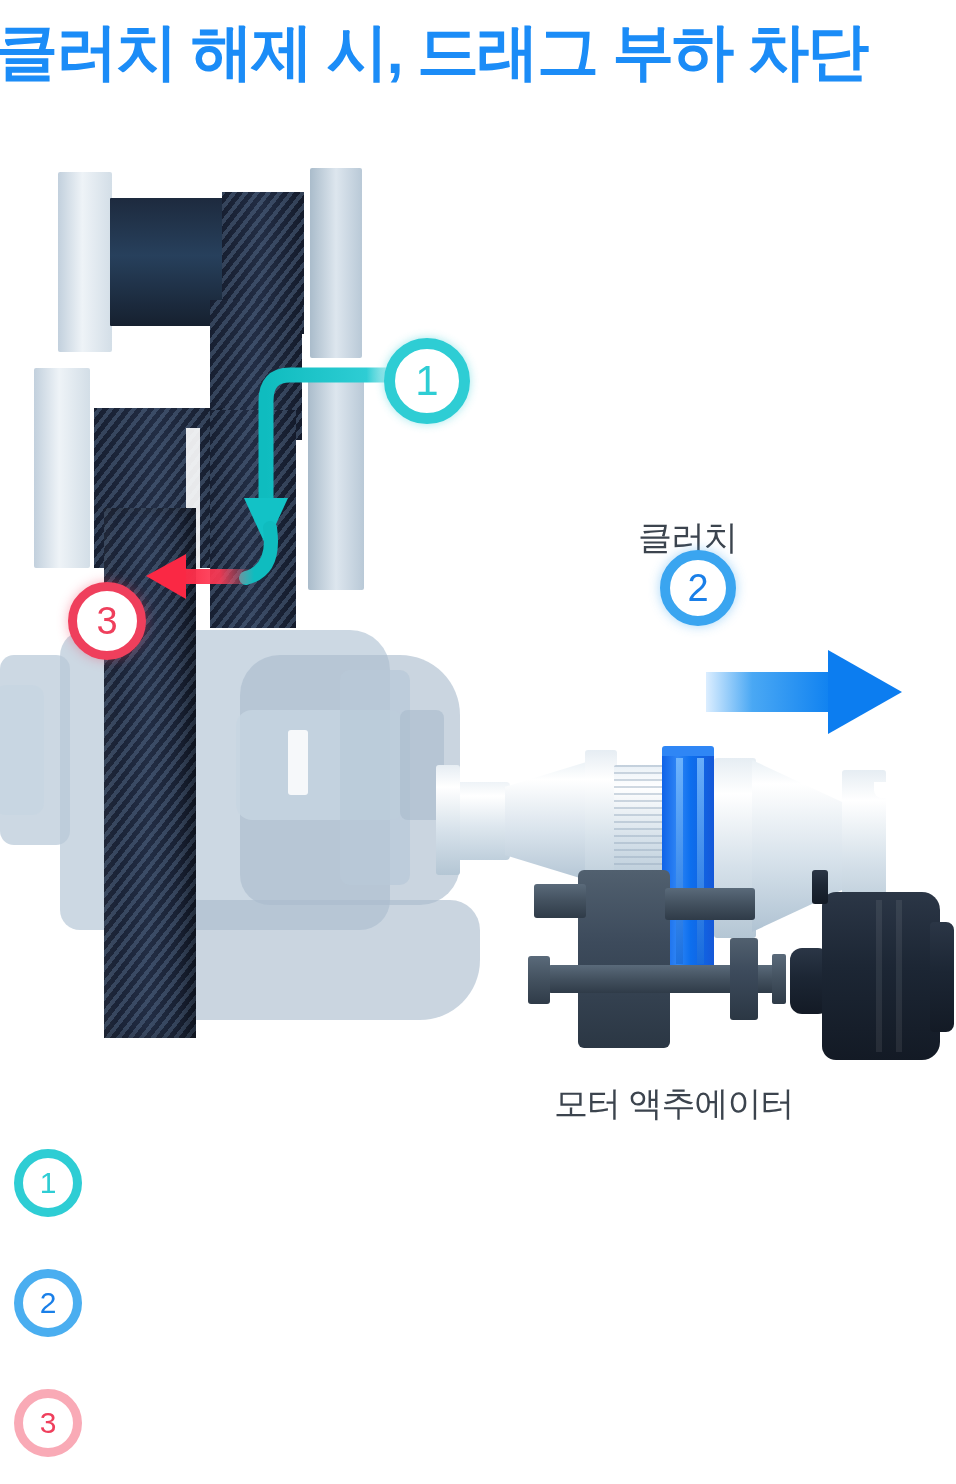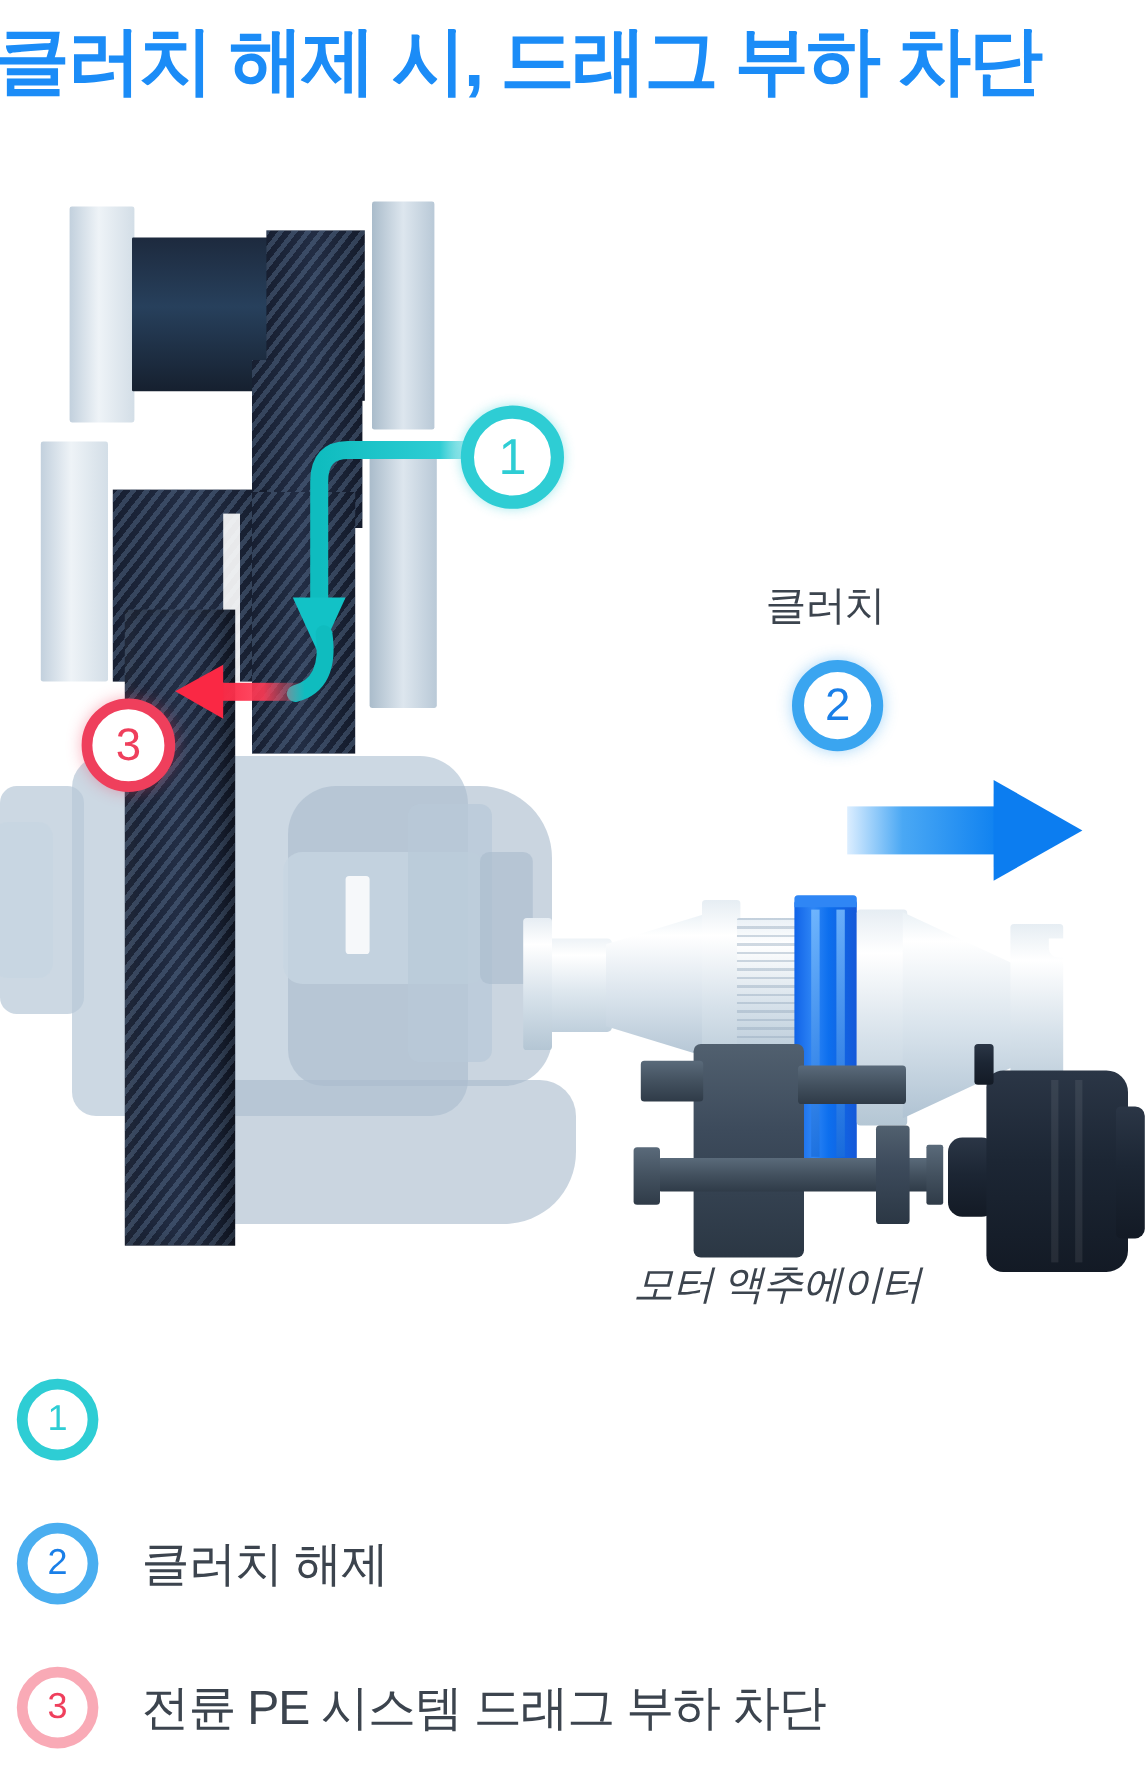--- a/index.html
+++ b/index.html
@@ -116,20 +116,21 @@
     color:#3c444e;
     letter-spacing:-1px;
     white-space:nowrap;
   }
 
   .lbl {
     color:#3c444e;
     font-size:34px;
     letter-spacing:-1px;
     white-space:nowrap;
+    margin-top:33px;
   }
 </style>
 </head>
 <body>
 
 <div id="title">클러치 해제 시, 드래그 부하 차단</div>
 
 <div id="stage">
 
   <div class="abs ghost" style="left:60px; top:520px; width:330px; height:300px; border-radius:26px 40px 30px 20px;"></div>
@@ -264,39 +265,37 @@
     <polygon points="128,0 202,42 128,84" fill="#0c7df0"></polygon>
   </svg>
 
   <div class="abs lbl" style="left:638px; top:372px;">클러치</div>
   <div class="abs badge" style="left:660px; top:440px; width:76px; height:76px;
               border:10px solid #3aa5f0; color:#1a7fe8; font-size:38px;
               box-shadow:0 0 12px rgba(58,165,240,.45);">
     <span>2</span>
   </div>
 
-  <div class="abs lbl" style="left:528px; top:938px;font-style:italic;">모터 액추에이터</div>
+  <div class="abs lbl" style="left:554px; top:938px;">모터 액추에이터</div>
 
 </div>
 
 <div id="legend">
 
   <div class="leg-row" style="top:14px;">
     <div class="leg-badge" style="border:9px solid #2ecdd4; color:#2ecdd4;">
       <span>1</span>
     </div>
   </div>
 
   <div class="leg-row" style="top:134px;">
     <div class="leg-badge" style="border:9px solid #4aaef0; color:#1a7fe8;">
       <span>2</span>
     </div>
-    <div class="leg-text">클러치 해제</div>
   </div>
 
   <div class="leg-row" style="top:254px;">
     <div class="leg-badge" style="border:9px solid #f9aab6; color:#ef3f5c;">
       <span>3</span>
     </div>
-    <div class="leg-text">전륜 PE 시스템 드래그 부하 차단</div>
   </div>
 
 </div>
 
 </body></html>

